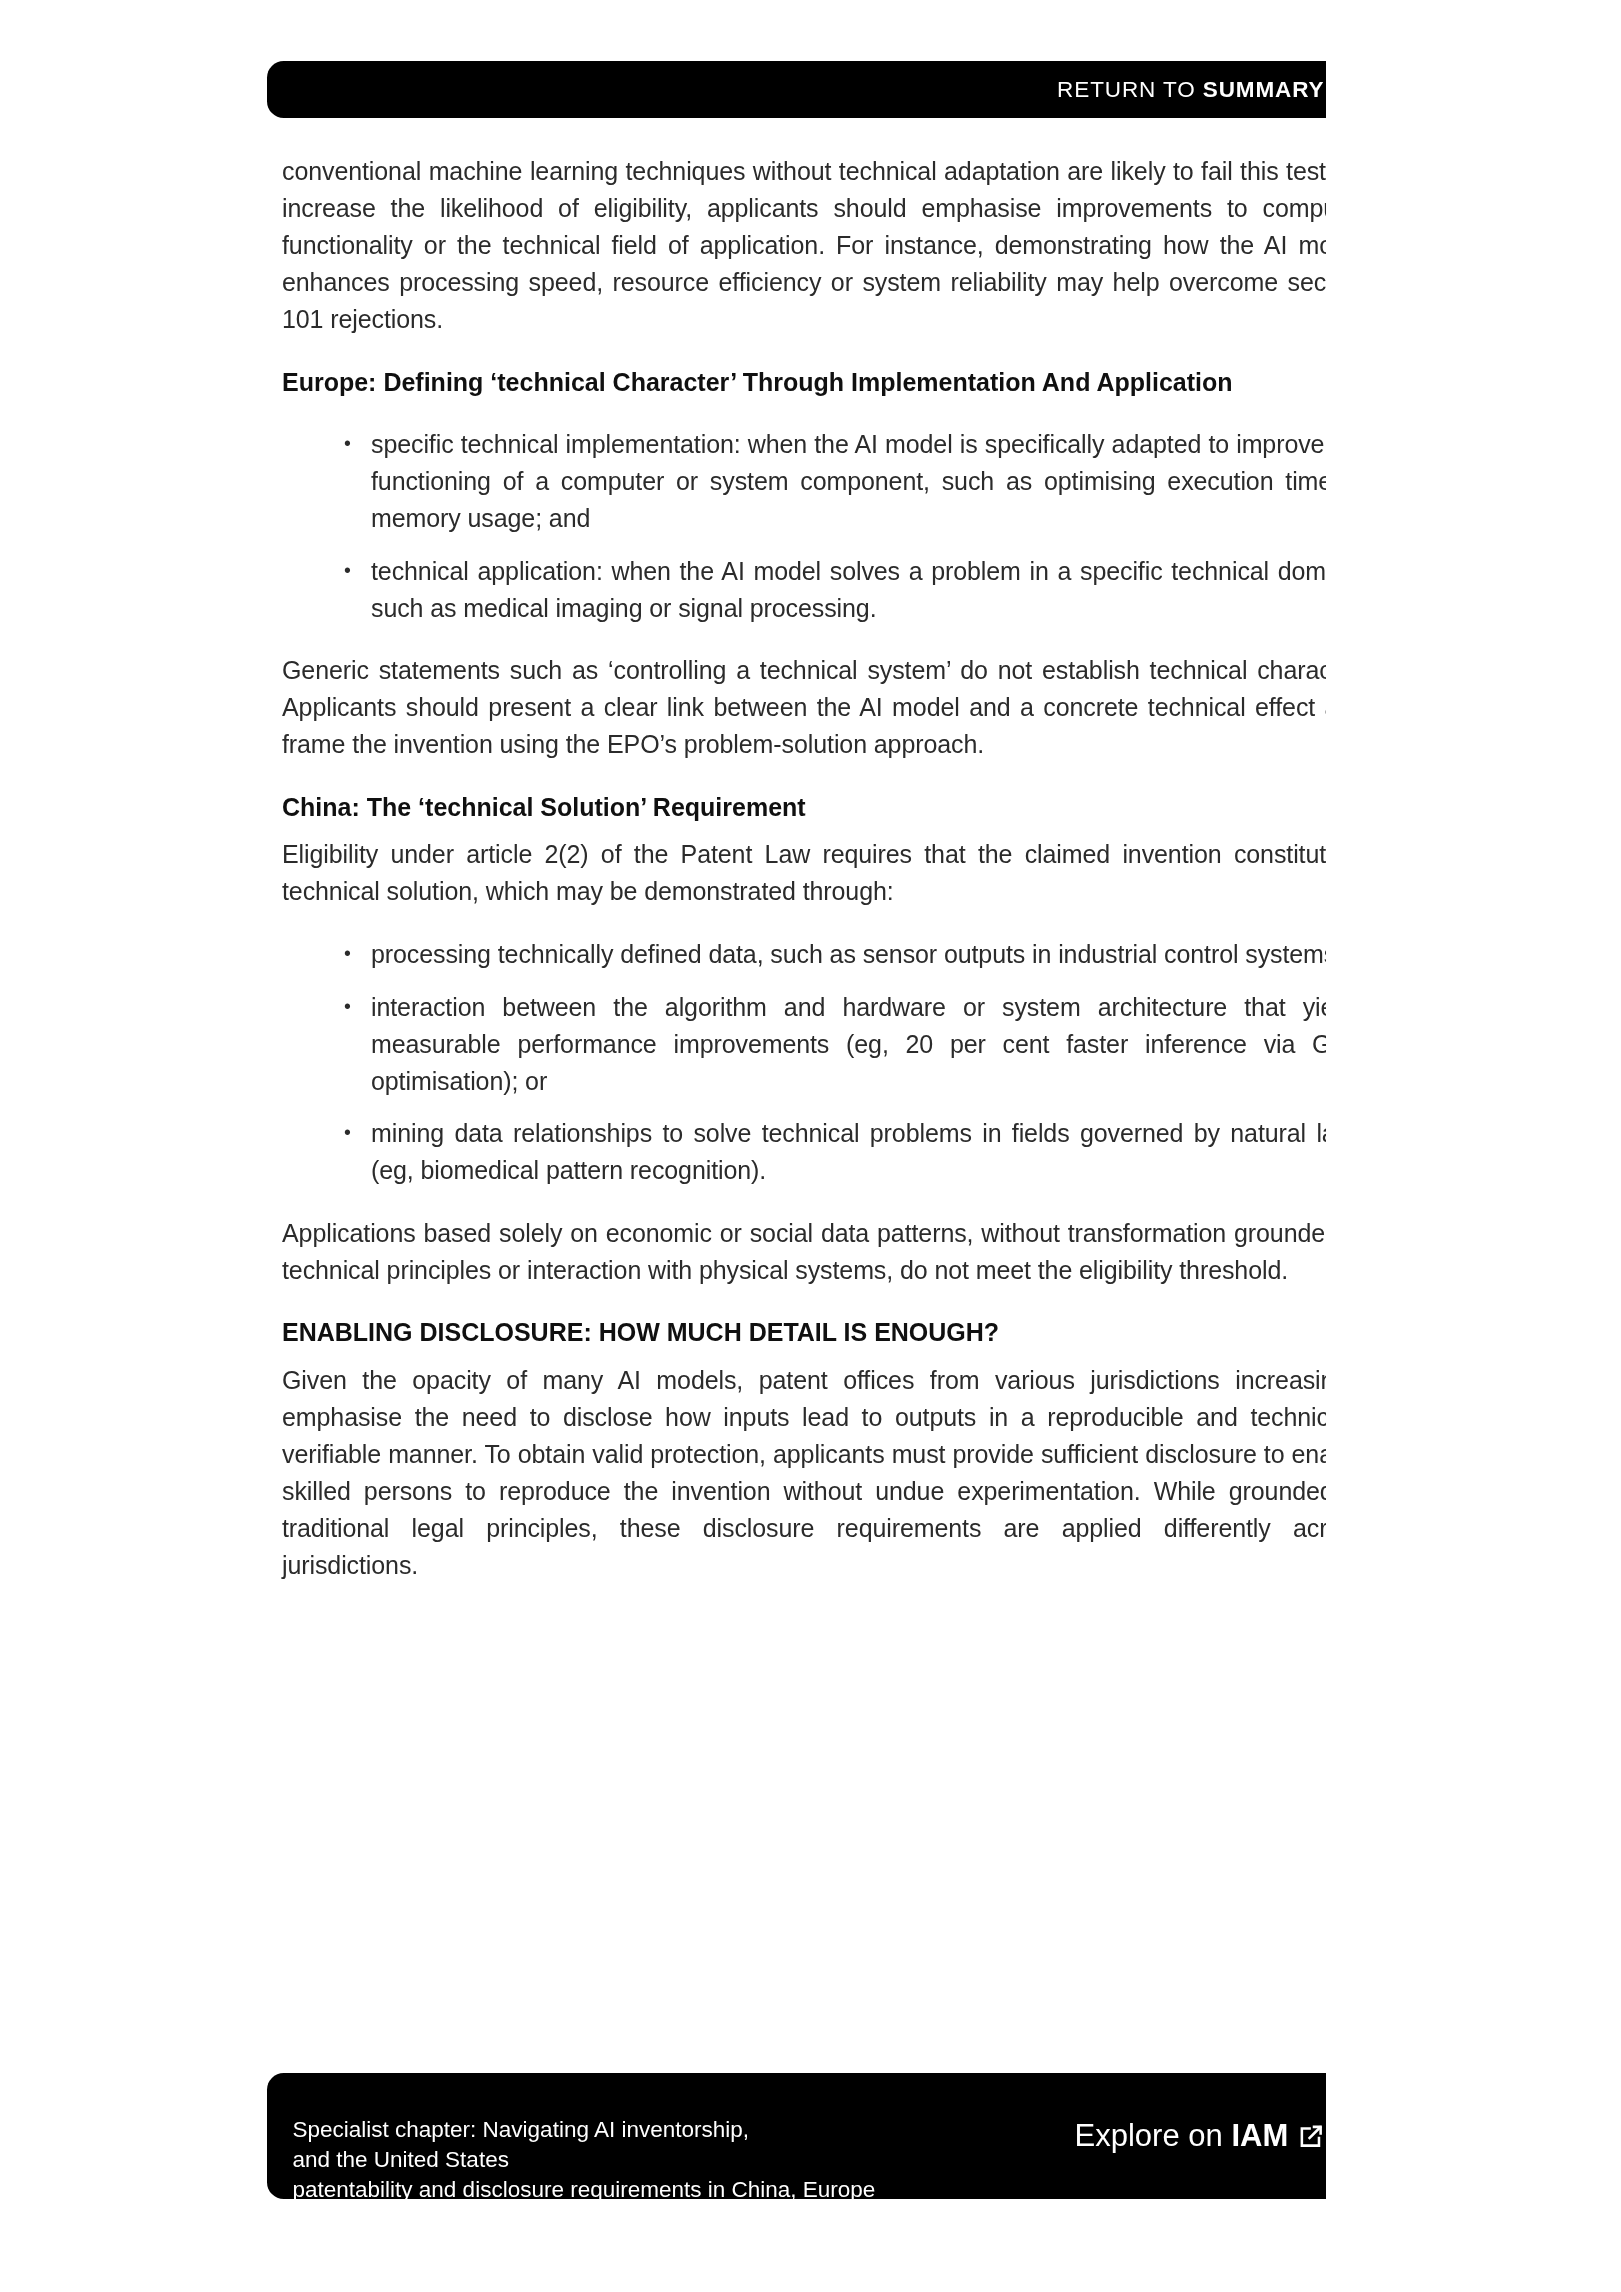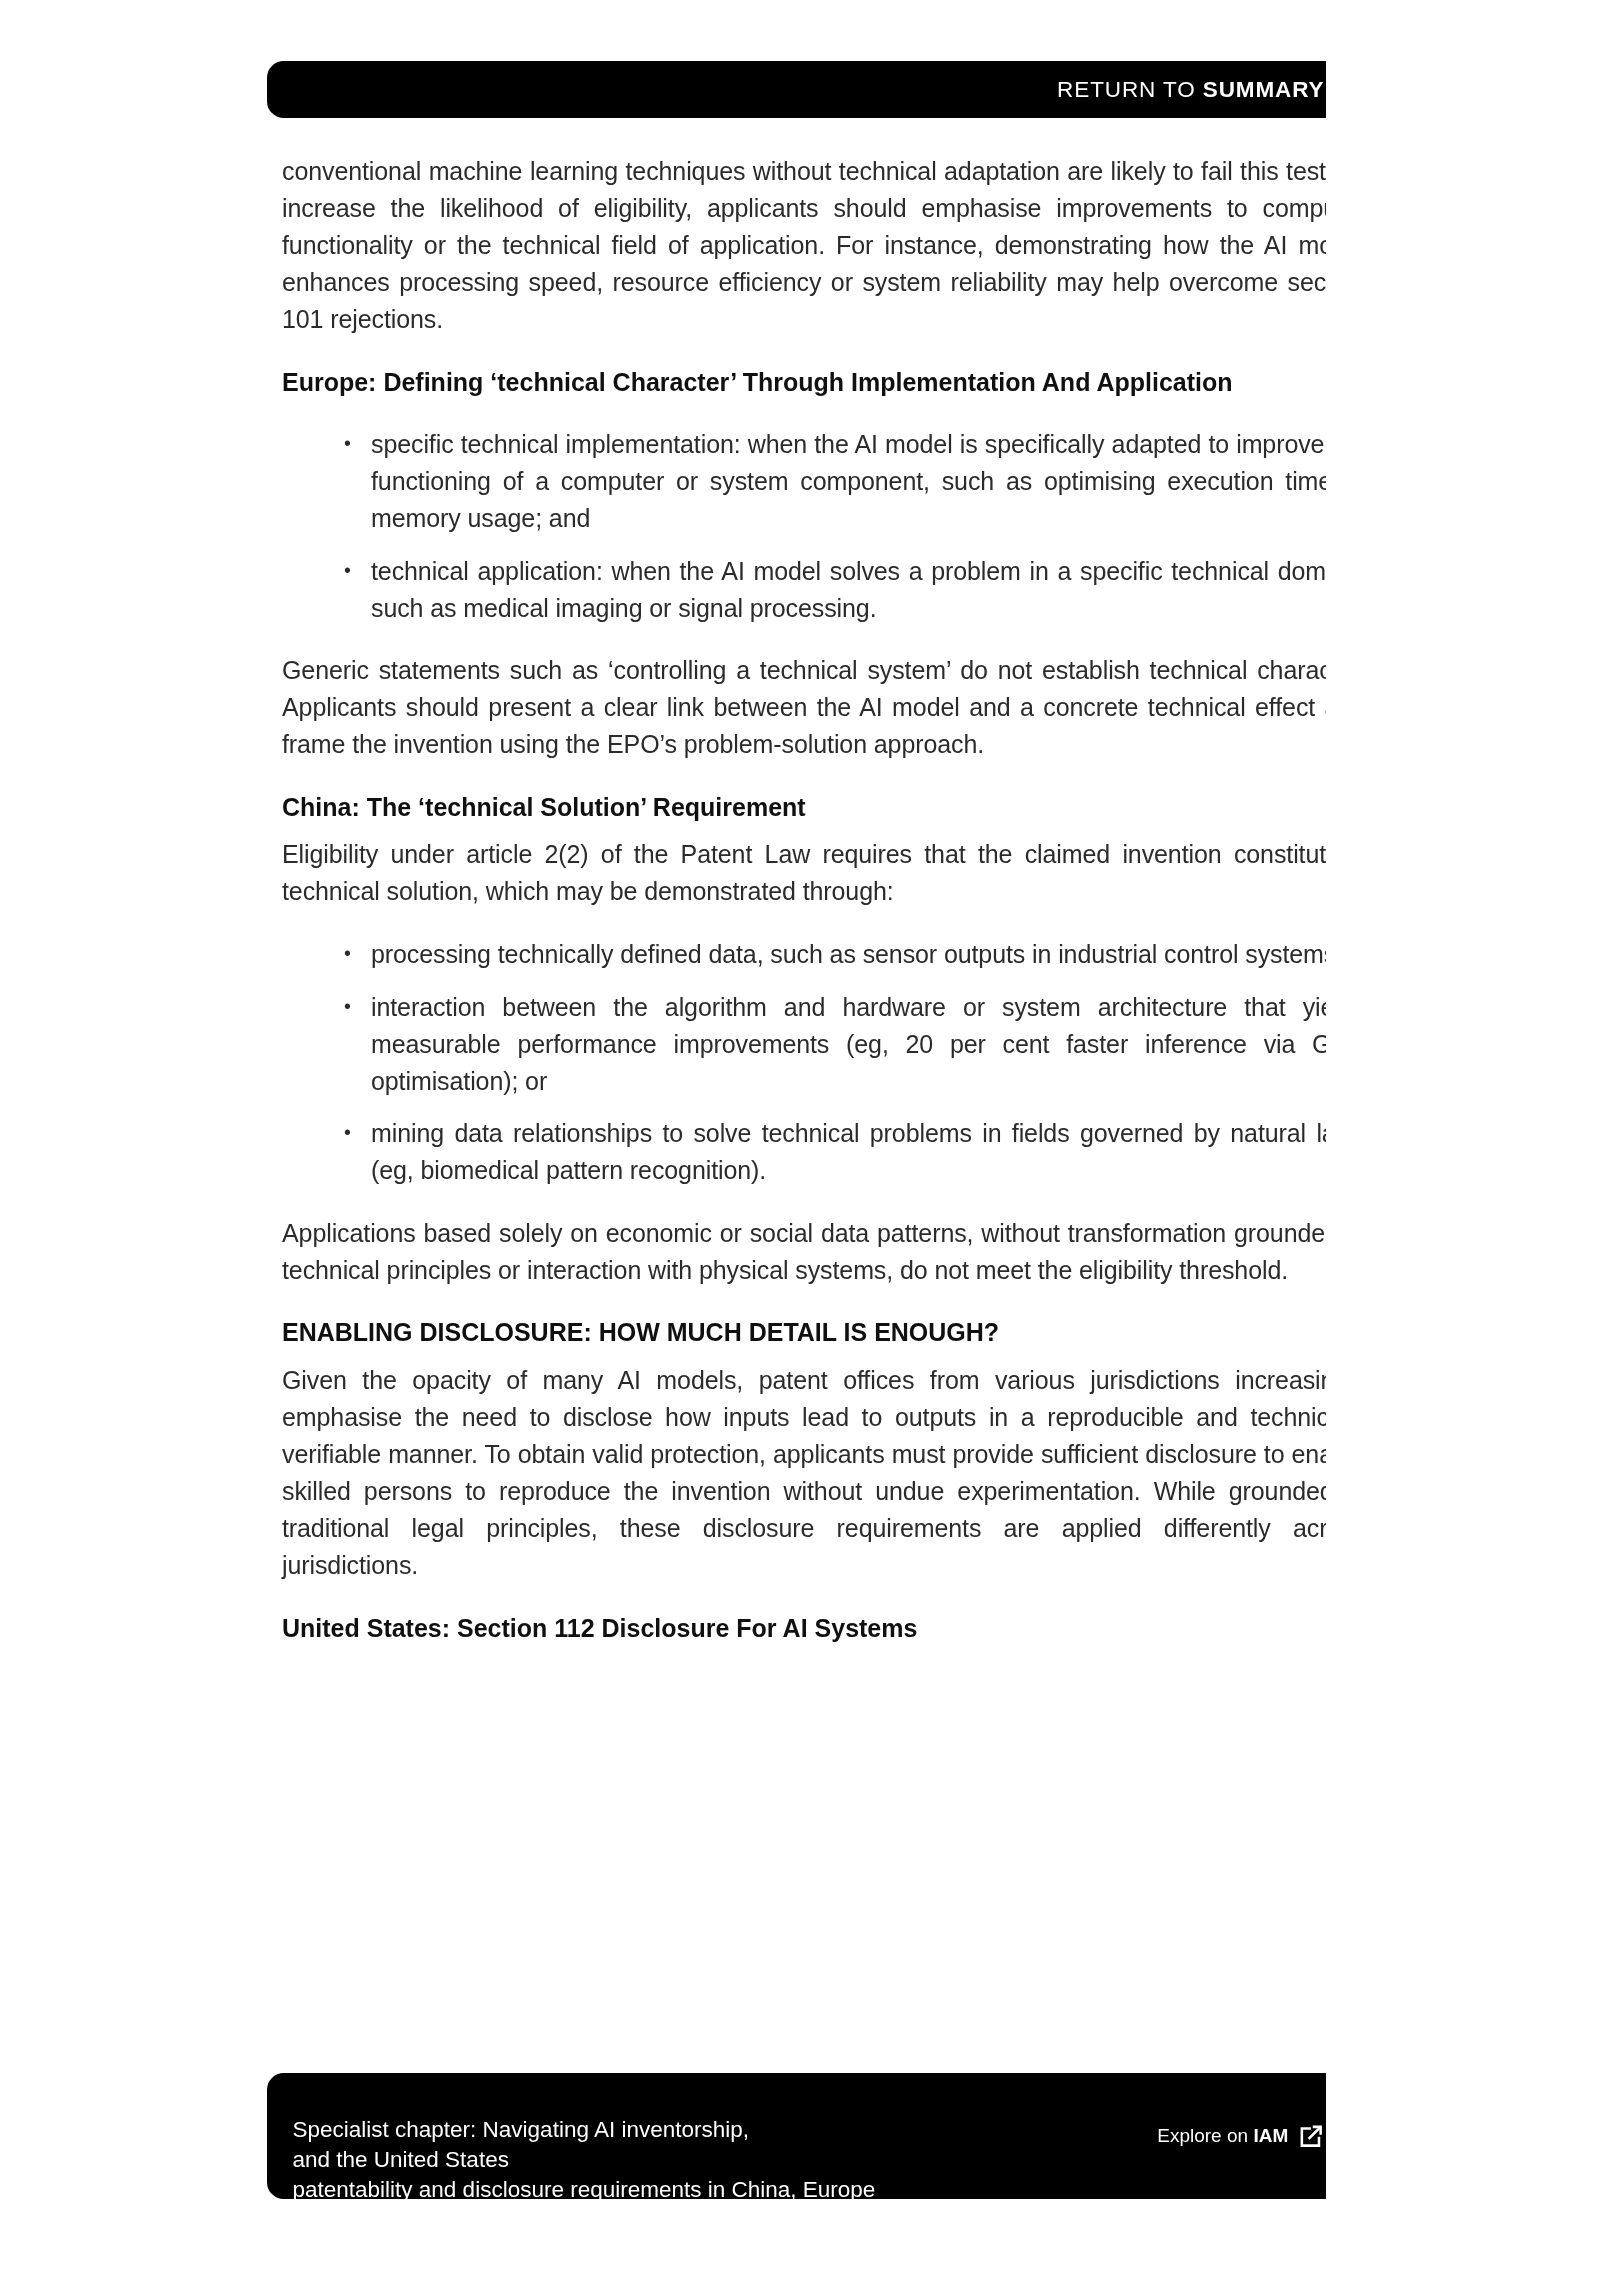--- a/index.html
+++ b/index.html
@@ -94,21 +94,21 @@
     font-weight: 400;
     color: var(--bar-text, #ffffff);
     margin-top: 48px;
   }
   .chapter .line { display: block; }
 
   .explore {
     display: flex;
     align-items: center;
     color: var(--bar-text, #ffffff);
-    font-size: 19px;
+    font-size: 31px;
     text-decoration: none;
     cursor: pointer;
     white-space: pre;
   }
   .explore b { font-weight: 700; }
   .explore svg { margin-left: 9.8px; display: block; }
 </style>
 </head>
 <body>
 
@@ -133,21 +133,20 @@
     <ul>
       <li>processing technically defined data, such as sensor outputs in industrial control systems;</li>
       <li>interaction between the algorithm and hardware or system architecture that yields measurable performance improvements (eg, 20 per cent faster inference via GPU optimisation); or</li>
       <li>mining data relationships to solve technical problems in fields governed by natural laws (eg, biomedical pattern recognition).</li>
     </ul>
     <p>Applications based solely on economic or social data patterns, without transformation grounded in technical principles or interaction with physical systems, do not meet the eligibility threshold.</p>
 
     <h2>ENABLING DISCLOSURE: HOW MUCH DETAIL IS ENOUGH?</h2>
     <p>Given the opacity of many AI models, patent offices from various jurisdictions increasingly emphasise the need to disclose how inputs lead to outputs in a reproducible and technically verifiable manner. To obtain valid protection, applicants must provide sufficient disclosure to enable skilled persons to reproduce the invention without undue experimentation. While grounded in traditional legal principles, these disclosure requirements are applied differently across jurisdictions.</p>
 
-    <h3>United States: Section 112 Disclosure For AI Systems</h3>
   </main>
 
   <footer class="bar footer-bar">
     <div class="chapter">
       <span class="line">Specialist chapter: Navigating AI inventorship,</span>
       <span class="line">and the United States</span>
       <span class="line">patentability and disclosure requirements in China, Europe</span>
     </div>
     <a class="explore">
       <span>Explore on </span><b>IAM</b>

